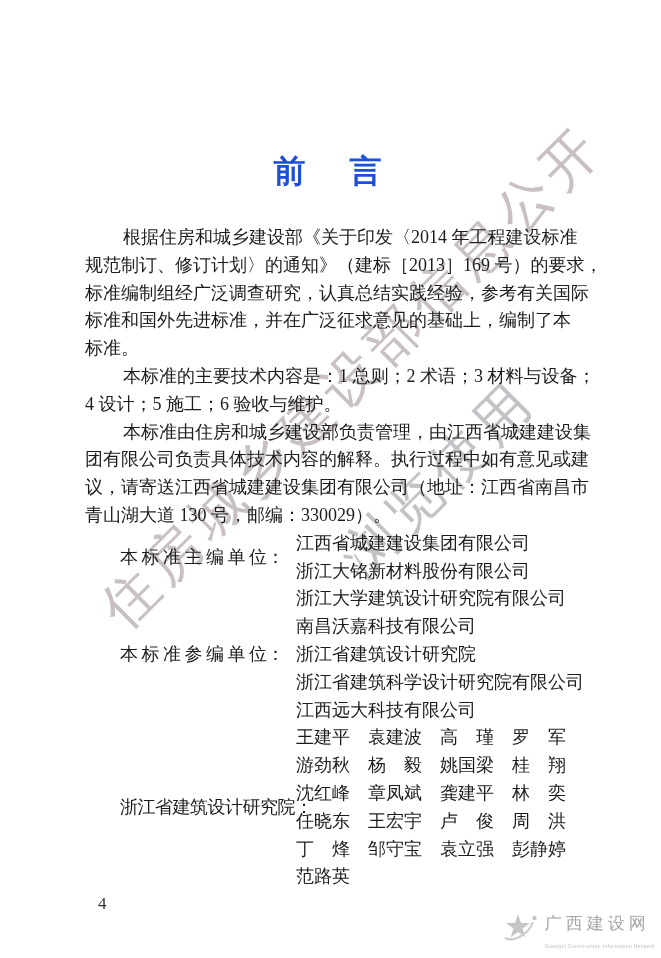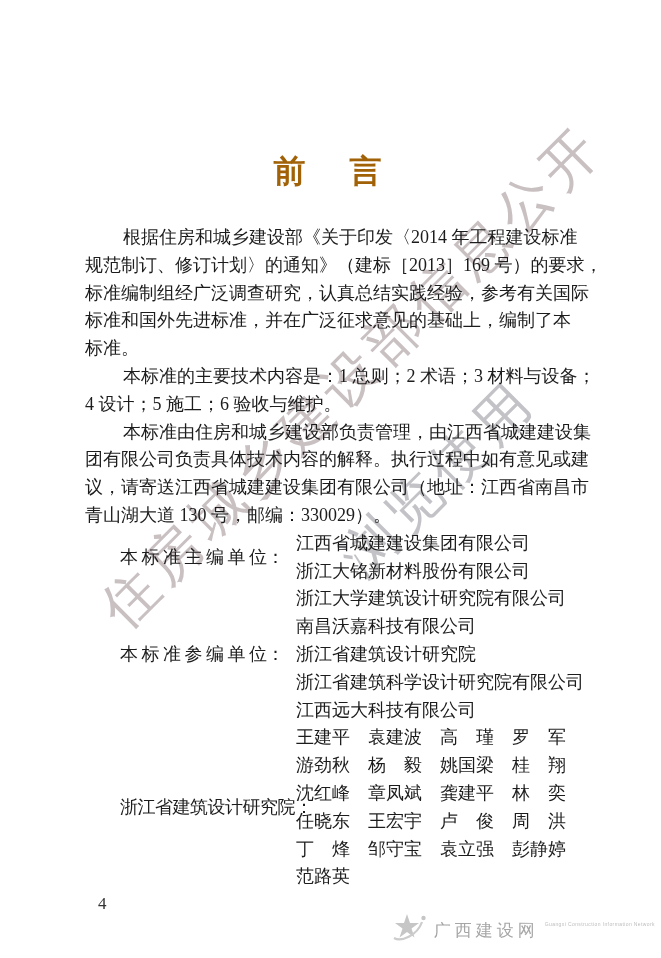--- a/index.html
+++ b/index.html
@@ -27,21 +27,21 @@
   }
   .wm1 { left:85px; top:592px; color:#c9c0c2; }
   .wm2 { left:325px; top:540px; color:#c3c3c7; }
 
   
   .title {
     position:absolute; top:150px; left:0;
     width:100%; text-align:center;
     font-size:32px; font-weight:bold;
     letter-spacing:6px;
-    color:#a16207;
+    color:#1d4ed8;
     z-index:2;
   }
 
   
   .body-block {
     position:absolute; left:85px; top:224px; width:496px;
     font-size:18px; line-height:27.8px;
     z-index:2;
   }
   .pline { white-space:nowrap; }
@@ -65,21 +65,21 @@
     z-index:2;
   }
 
   
   .logo {
     position:absolute; right:6px; bottom:8px;
     display:flex; align-items:center; gap:5px;
     z-index:2;
   }
   .logo-star { flex:0 0 auto; }
-  .logo-textcol { display:flex; flex-direction:row;gap:6px; }
+  .logo-textcol { display:flex; flex-direction:column;gap:6px; }
   .logo-name {
     font-size:17px; letter-spacing:4px;
     color:#a6a6a6; font-family:"Liberation Serif", serif;
   }
   .logo-tagline {
     font-size:5px; letter-spacing:0.4px;
     color:#bdbdbd; font-family:"Liberation Sans", sans-serif;
     margin-top:2px;
   }
 </style>

